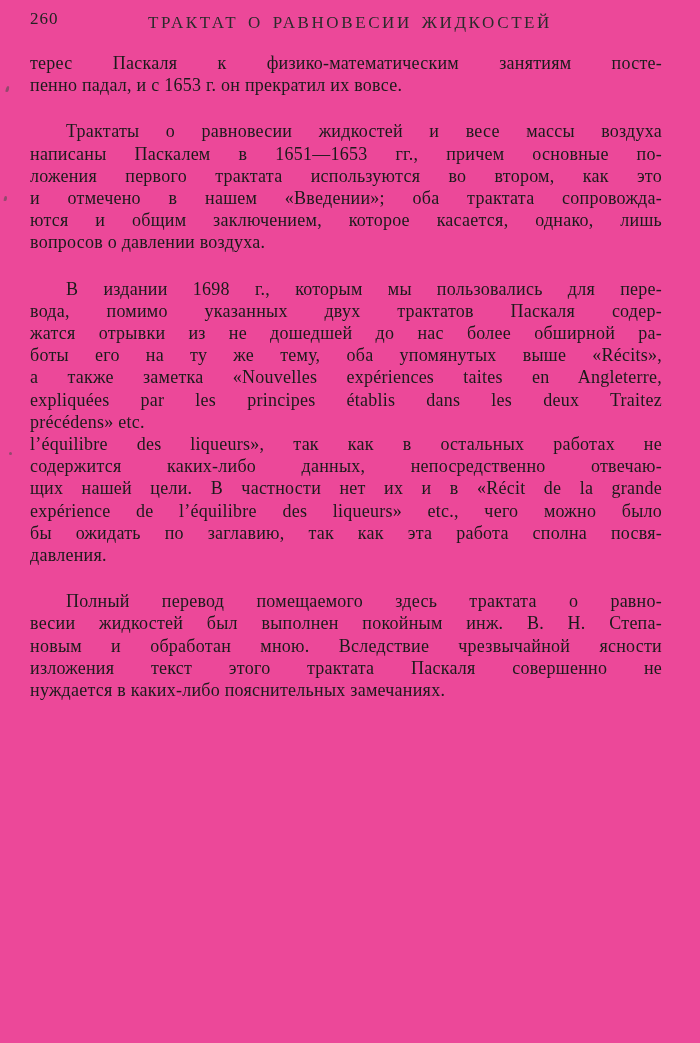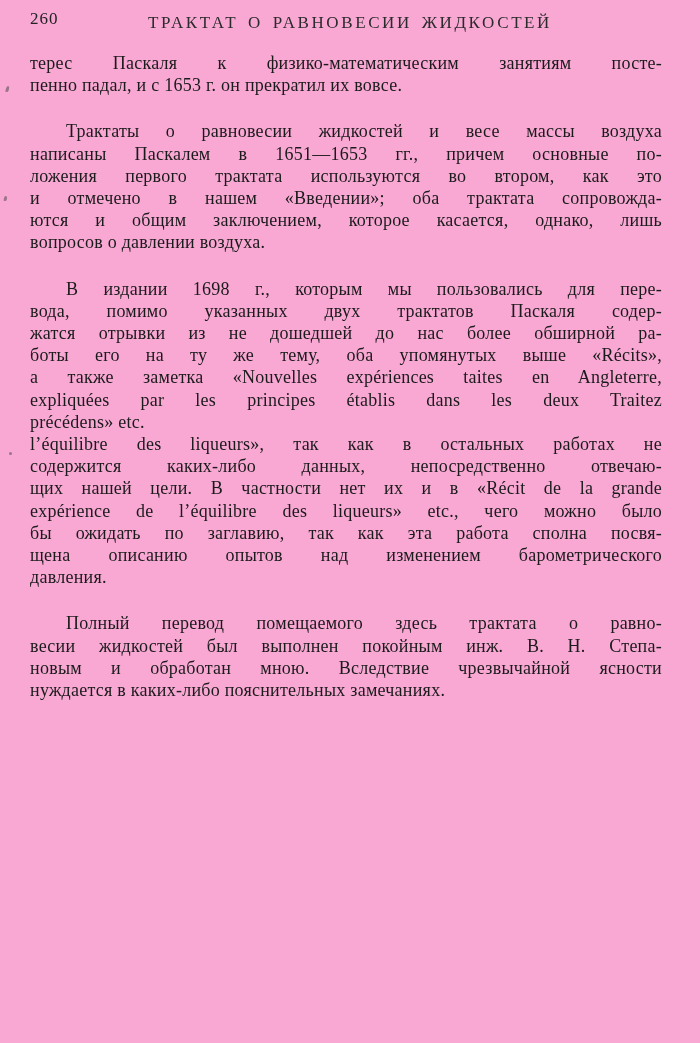--- a/index.html
+++ b/index.html
@@ -4,21 +4,21 @@
 <style>
   html, body {
     margin: 0;
     padding: 0;
     background: #e8e8e8;
   }
   .page {
     position: relative;
     width: 700px;
     height: 1043px;
-    background: #f9a8d4;
+    background: #ec4899;
     overflow: hidden;
     font-family: "Liberation Serif", "DejaVu Serif", serif;
     color: #1b1b1b;
   }
   .page-number {
     position: absolute;
     left: 30px;
     top: 9px;
     font-size: 17px;
     letter-spacing: 1px;
@@ -97,22 +97,22 @@
     <div class="ln">боты его на ту же тему, оба упомянутых выше «Récits»,</div>
     <div class="ln">а также заметка «Nouvelles expériences taites en Angleterre,</div>
     <div class="ln">expliquées par les principes établis dans les deux Traitez</div>
     <div class="ln last">précédens» etc.</div>
 
     <div class="ln">l’équilibre des liqueurs», так как в остальных работах не</div>
     <div class="ln">содержится каких-либо данных, непосредственно отвечаю-</div>
     <div class="ln">щих нашей цели. В частности нет их и в «Récit de la grande</div>
     <div class="ln">expérience de l’équilibre des liqueurs» etc., чего можно было</div>
     <div class="ln">бы ожидать по заглавию, так как эта работа сполна посвя-</div>
-    <div class="ln">щена описанию опытов над изменением барометрического</div>
     <div class="ln last">давления.</div>
 
     <div class="ln ind">Полный перевод помещаемого здесь трактата о равно-</div>
     <div class="ln">весии жидкостей был выполнен покойным инж. В. Н. Степа-</div>
     <div class="ln">новым и обработан мною. Вследствие чрезвычайной ясности</div>
+    <div class="ln">изложения текст этого трактата Паскаля совершенно не</div>
     <div class="ln last">нуждается в каких-либо пояснительных замечаниях.</div>
 
   </div>
 </div>
 
 </body></html>

